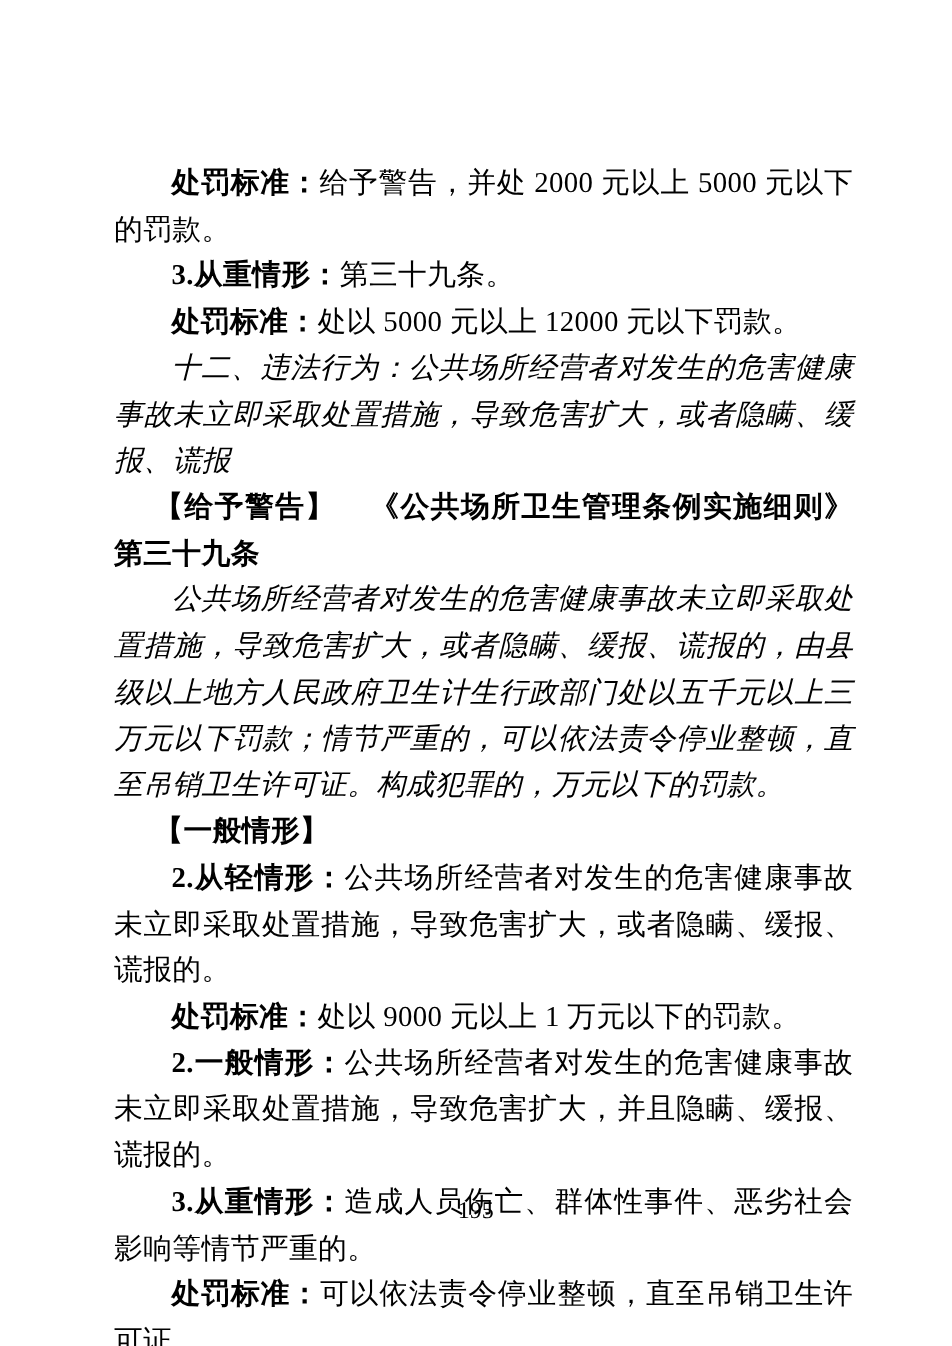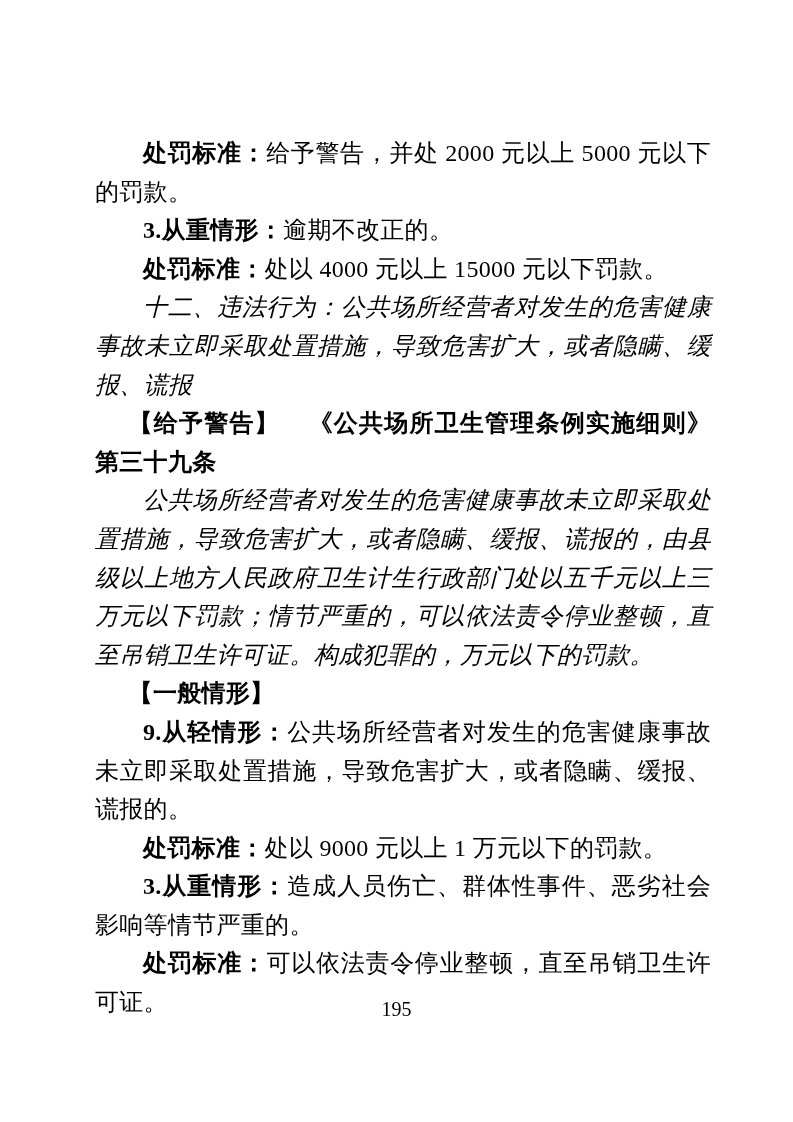--- a/index.html
+++ b/index.html
@@ -60,36 +60,37 @@
   }
 </style>
 </head>
 <body>
 
 <div class="page">
   <div class="content">
 
     <p class="para"><span class="label">处罚标准：</span><span>给予警告，并处 2000 元以上 5000 元以下的罚款。</span></p>
 
-    <p class="para"><span class="label">3.从重情形：</span><span>逾期不改正的。</span></p>
+    <p class="para"><span class="label">3.从重情形：</span><span>第三十九条。</span></p>
 
-    <p class="para"><span class="label">处罚标准：</span><span>处以 4000 元以上 15000 元以下罚款。</span></p>
+    <p class="para"><span class="label">处罚标准：</span><span>处以 5000 元以上 12000 元以下罚款。</span></p>
 
     <p class="para kai"><span>十二、违法行为：公共场所经营者对发生的危害健康事故未立即采取处置措施，导致危害扩大，或者隐瞒、缓报、谎报</span></p>
 
     <p class="para bracket basis"><span class="label">【给予警告】</span><span class="basis-text">《公共场所卫生管理条例实施细则》第三十九条</span></p>
 
     <p class="para kai"><span>公共场所经营者对发生的危害健康事故未立即采取处置措施，导致危害扩大，或者隐瞒、缓报、谎报的，由县级以上地方人民政府卫生计生行政部门处以五千元以上三万元以下罚款；情节严重的，可以依法责令停业整顿，直至吊销卫生许可证。构成犯罪的，万元以下的罚款。</span></p>
 
     <p class="para bracket"><span class="label">【一般情形】</span></p>
 
-    <p class="para"><span class="label">9.从轻情形：</span><span>公共场所经营者对发生的危害健康事故未立即采取处置措施，导致危害扩大，或者隐瞒、缓报、谎报的。</span></p>
+    <p class="para"><span class="label">2.从轻情形：</span><span>公共场所经营者对发生的危害健康事故未立即采取处置措施，导致危害扩大，或者隐瞒、缓报、谎报的。</span></p>
 
     <p class="para"><span class="label">处罚标准：</span><span>处以 9000 元以上 1 万元以下的罚款。</span></p>
 
+    <p class="para"><span class="label">2.一般情形：</span><span>公共场所经营者对发生的危害健康事故未立即采取处置措施，导致危害扩大，并且隐瞒、缓报、谎报的。</span></p>
 
 
     <p class="para"><span class="label">3.从重情形：</span><span>造成人员伤亡、群体性事件、恶劣社会影响等情节严重的。</span></p>
 
     <p class="para"><span class="label">处罚标准：</span><span>可以依法责令停业整顿，直至吊销卫生许可证。</span></p>
 
   </div>
 
   <div class="footer">195</div>
 </div>

